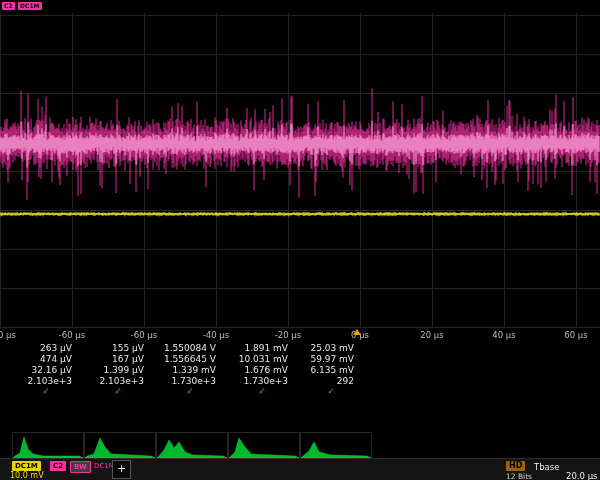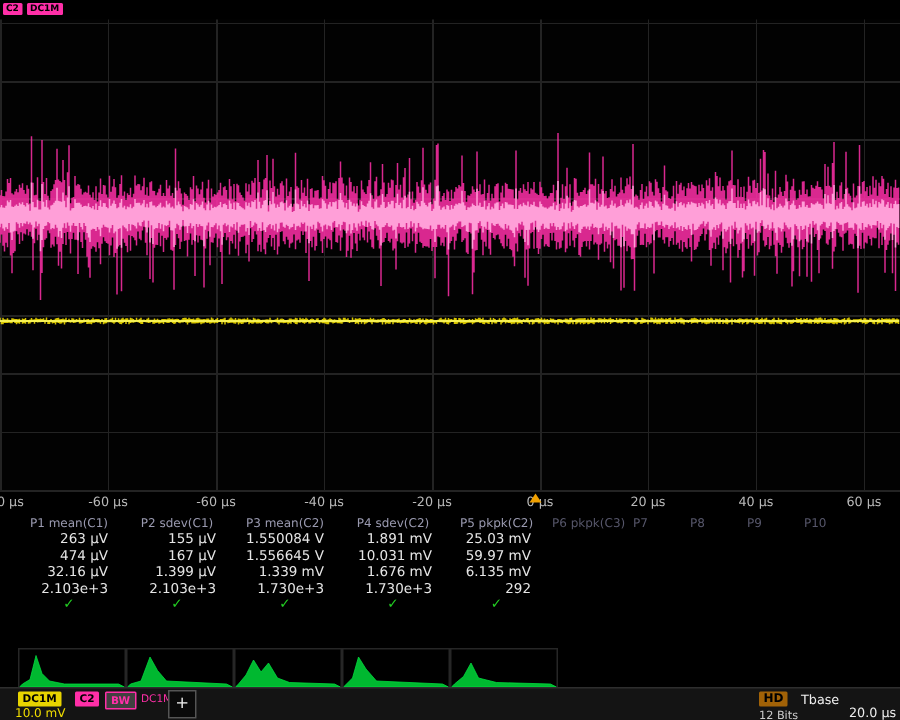--- a/index.html
+++ b/index.html
@@ -71,32 +71,20 @@
     <span class="tlabel" style="left:216px;">-40 µs</span>
     <span class="tlabel" style="left:288px;">-20 µs</span>
     <span class="tlabel" style="left:360px;">0 µs</span>
     <span class="tlabel" style="left:432px;">20 µs</span>
     <span class="tlabel" style="left:504px;">40 µs</span>
     <span class="tlabel" style="left:576px;">60 µs</span>
   </div>
   <div id="trigmark"></div>
 
   <div id="mtable">
-    <div class="trow thead">
-      <span class="hcell">P1 mean(C1)</span>
-      <span class="hcell">P2 sdev(C1)</span>
-      <span class="hcell">P3 mean(C2)</span>
-      <span class="hcell">P4 sdev(C2)</span>
-      <span class="hcell">P5 pkpk(C2)</span>
-      <span class="hcell dim">P6 pkpk(C3)</span>
-      <span class="hcell dim">P7</span>
-      <span class="hcell dim">P8</span>
-      <span class="hcell dim">P9</span>
-      <span class="hcell dim">P10</span>
-    </div>
 
     <div class="trow">
       <span class="vcell">263 µV</span>
       <span class="vcell">155 µV</span>
       <span class="vcell">1.550084 V</span>
       <span class="vcell">1.891 mV</span>
       <span class="vcell">25.03 mV</span>
       <span></span>
         <span></span>
         <span></span>

